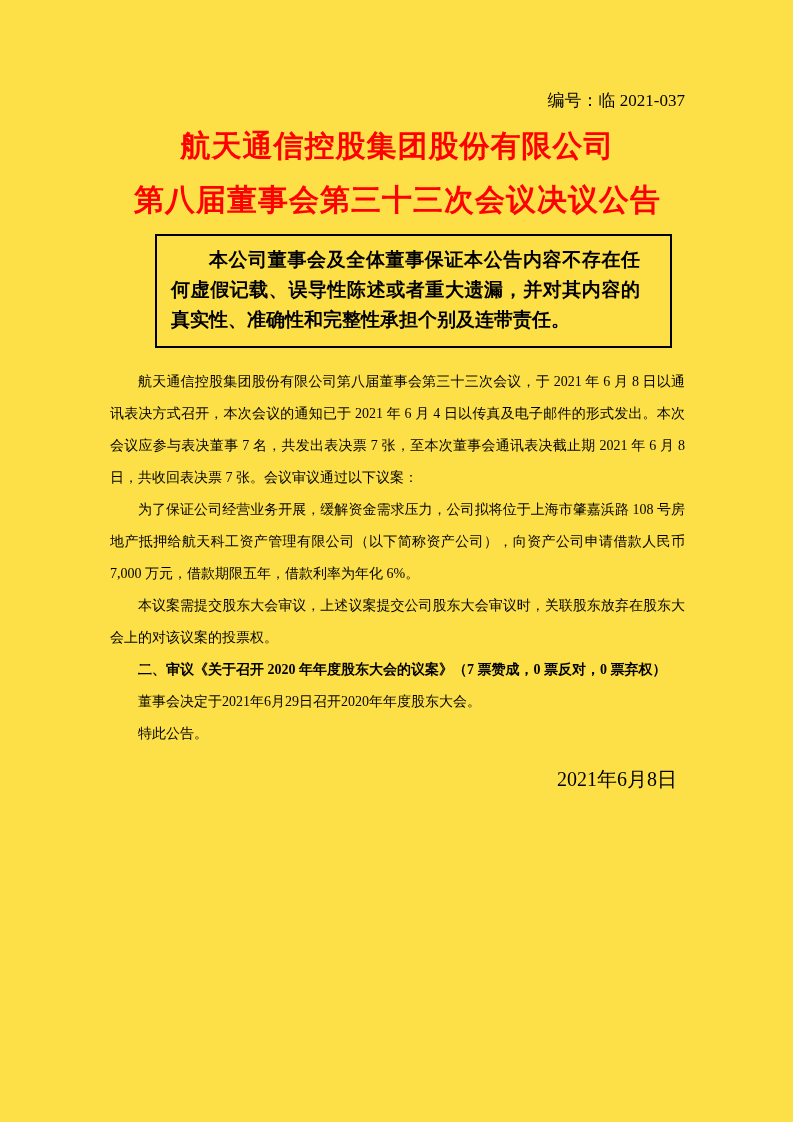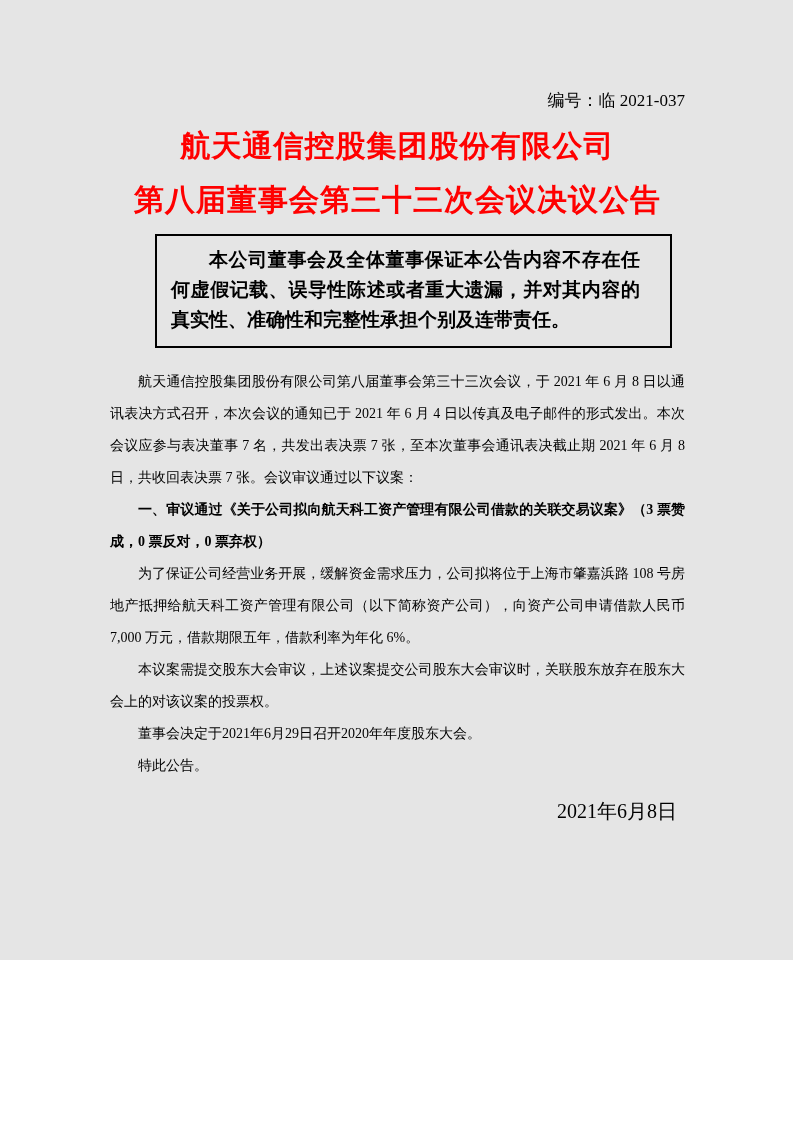--- a/index.html
+++ b/index.html
@@ -3,22 +3,22 @@
 <meta charset="utf-8">
 <style>
   html, body {
     margin: 0;
     padding: 0;
     background: #ffffff;
   }
   .page {
     position: relative;
     width: 793px;
-    height: 960px;
-    background: #e5e5e5;
+    height: 1122px;
+    background: #fde047;
     box-sizing: border-box;
     padding: 90px 108px 0 110px;
     color: #000000;
     font-family: "Liberation Serif", "DejaVu Serif", serif;
     overflow: hidden;
   }
   .doc-number {
     text-align: right;
     font-size: 17px;
     line-height: 22px;
@@ -82,23 +82,23 @@
     <span class="title-line">航天通信控股集团股份有限公司</span>
     <span class="title-line">第八届董事会第三十三次会议决议公告</span>
   </h1>
 
   <div class="disclaimer-box">
     <p class="disclaimer-text">本公司董事会及全体董事保证本公告内容不存在任何虚假记载、误导性陈述或者重大遗漏，并对其内容的真实性、准确性和完整性承担个别及连带责任。</p>
   </div>
 
   <div class="body-text">
     <p>航天通信控股集团股份有限公司第八届董事会第三十三次会议，于 2021 年 6 月 8 日以通讯表决方式召开，本次会议的通知已于 2021 年 6 月 4 日以传真及电子邮件的形式发出。本次会议应参与表决董事 7 名，共发出表决票 7 张，至本次董事会通讯表决截止期 2021 年 6 月 8 日，共收回表决票 7 张。会议审议通过以下议案：</p>
-    <p class="bold">一、审议通过《关于公司拟向航天科工资产管理有限公司借款的关联交易议案》（3 票赞成，0 票反对，0 票弃权）</p>
     <p>为了保证公司经营业务开展，缓解资金需求压力，公司拟将位于上海市肇嘉浜路 108 号房地产抵押给航天科工资产管理有限公司（以下简称资产公司），向资产公司申请借款人民币 7,000 万元，借款期限五年，借款利率为年化 6%。</p>
     <p>本议案需提交股东大会审议，上述议案提交公司股东大会审议时，关联股东放弃在股东大会上的对该议案的投票权。</p>
+    <p class="bold">二、审议《关于召开 2020 年年度股东大会的议案》（7 票赞成，0 票反对，0 票弃权）</p>
     <p>董事会决定于2021年6月29日召开2020年年度股东大会。</p>
     <p>特此公告。</p>
   </div>
 
   <div class="signature-block">
     <div>2021年6月8日</div>
   </div>
 
 </div>
 

